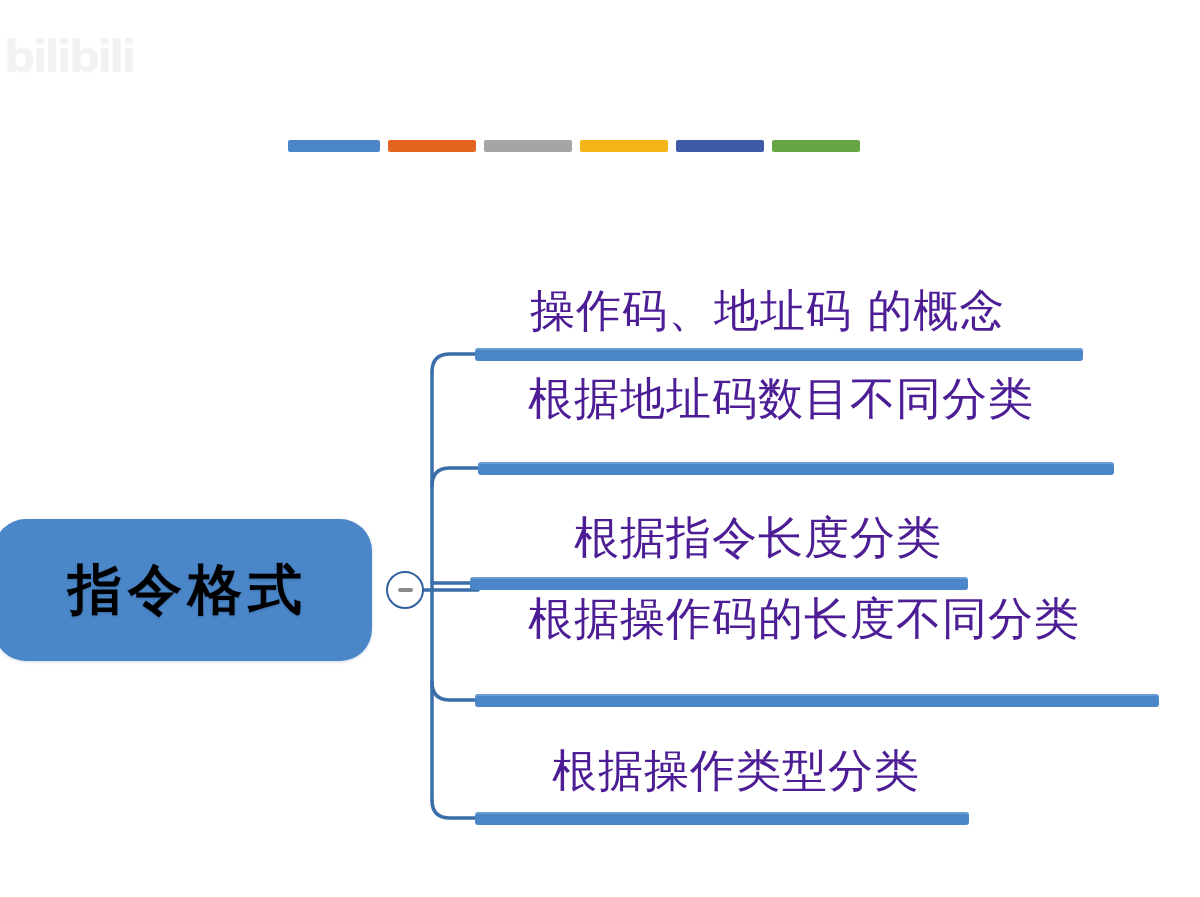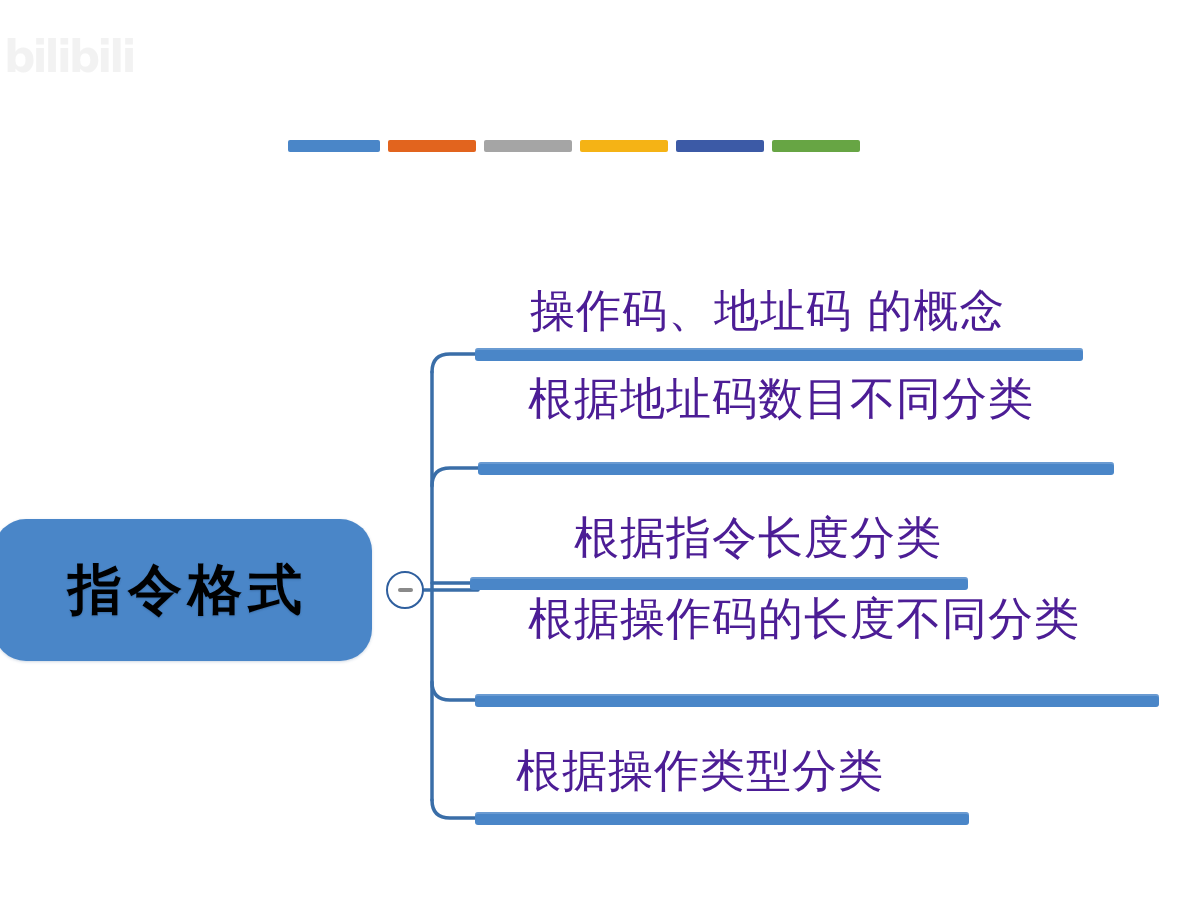--- a/index.html
+++ b/index.html
@@ -204,19 +204,19 @@
         </div>
         <div class="branch">
           <div class="branch-label" style="left: 528px; top: 515px; margin-left: 46px;">根据指令长度分类</div>
           <div class="branch-underline" style="left: 470px; top: 577px; width: 498px; background: rgb(74, 134, 200);"></div>
         </div>
         <div class="branch">
           <div class="branch-label" style="left: 528px; top: 596px;">根据操作码的长度不同分类</div>
           <div class="branch-underline" style="left: 475px; top: 694px; width: 684px; background: rgb(74, 134, 200);"></div>
         </div>
         <div class="branch">
-          <div class="branch-label" style="left: 516px; top: 748px;">根据操作类型分类</div>
+          <div class="branch-label" style="left: 552px; top: 748px;">根据操作类型分类</div>
           <div class="branch-underline" style="left: 475px; top: 812px; width: 494px; background: rgb(74, 134, 200);"></div>
         </div>
       </div>
 
   </div>
 </div>
 
 </body></html>

